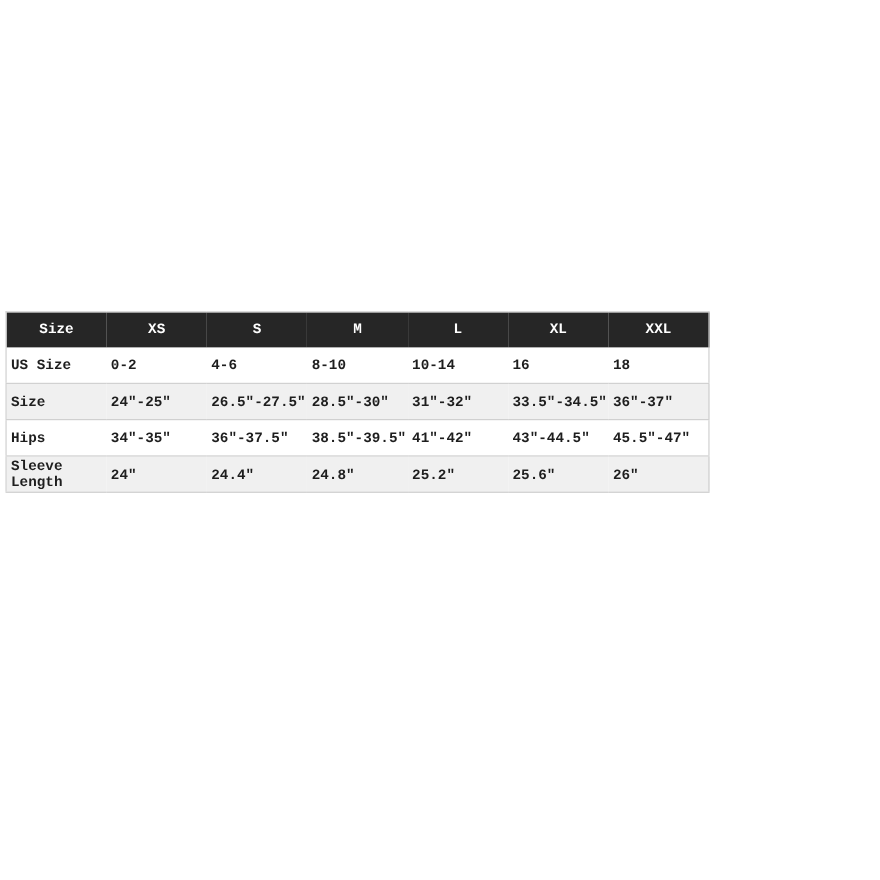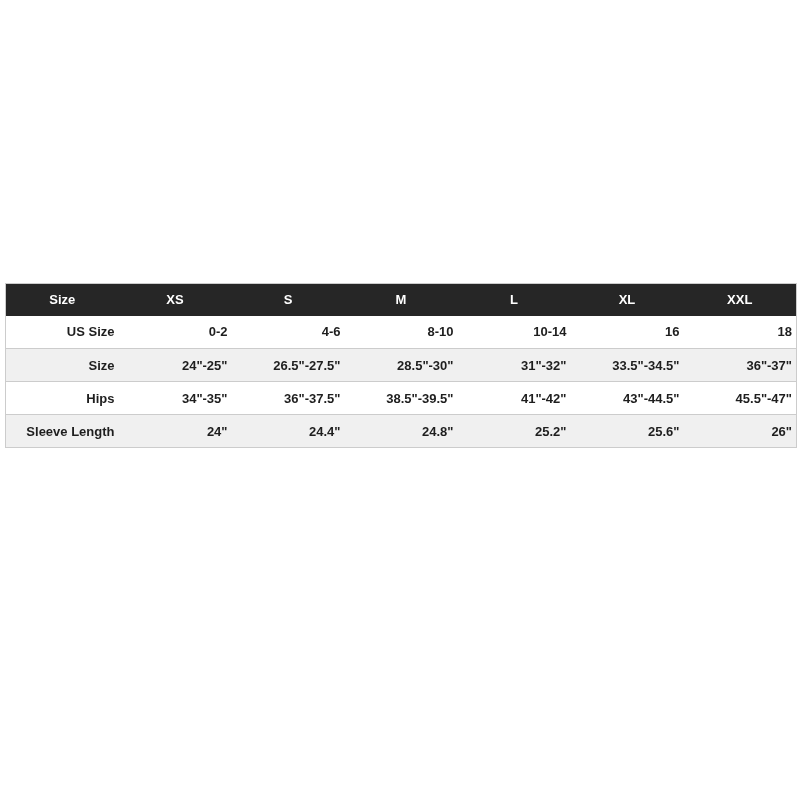--- a/index.html
+++ b/index.html
@@ -15,21 +15,21 @@
   html,body{margin:0;padding:0;}
   body{
     width:800px;height:800px;
     background:var(--page-bg);
     font-family:"Liberation Sans", sans-serif;
     position:relative;
     overflow:hidden;
   }
   .table-wrap{
     position:absolute;
-    left:5px;top:283px;width:792px;
+    left:5px;top:283px;width:640px;font-family:Liberation Mono, monospace;
   }
   table.size-chart{
     width:100%;
     border-collapse:collapse;
     table-layout:fixed;
     border:1px solid var(--border);
     font-size:13px;
     font-weight:700;
     color:var(--cell-text);
   }
@@ -40,21 +40,21 @@
     padding:0 4px;
     text-align:center;
     vertical-align:middle;
     font-weight:700;
     border:0;
   }
   table.size-chart tbody th,
   table.size-chart tbody td{
     height:33px;
     padding:0 4px;
-    text-align:right;
+    text-align:left;
     vertical-align:middle;
     font-weight:700;
   }
   table.size-chart tbody tr{
     background:var(--row-bg);
     border-bottom:1px solid var(--border);
   }
   table.size-chart tbody tr:nth-child(even){
     background:var(--row-alt-bg);
   }

